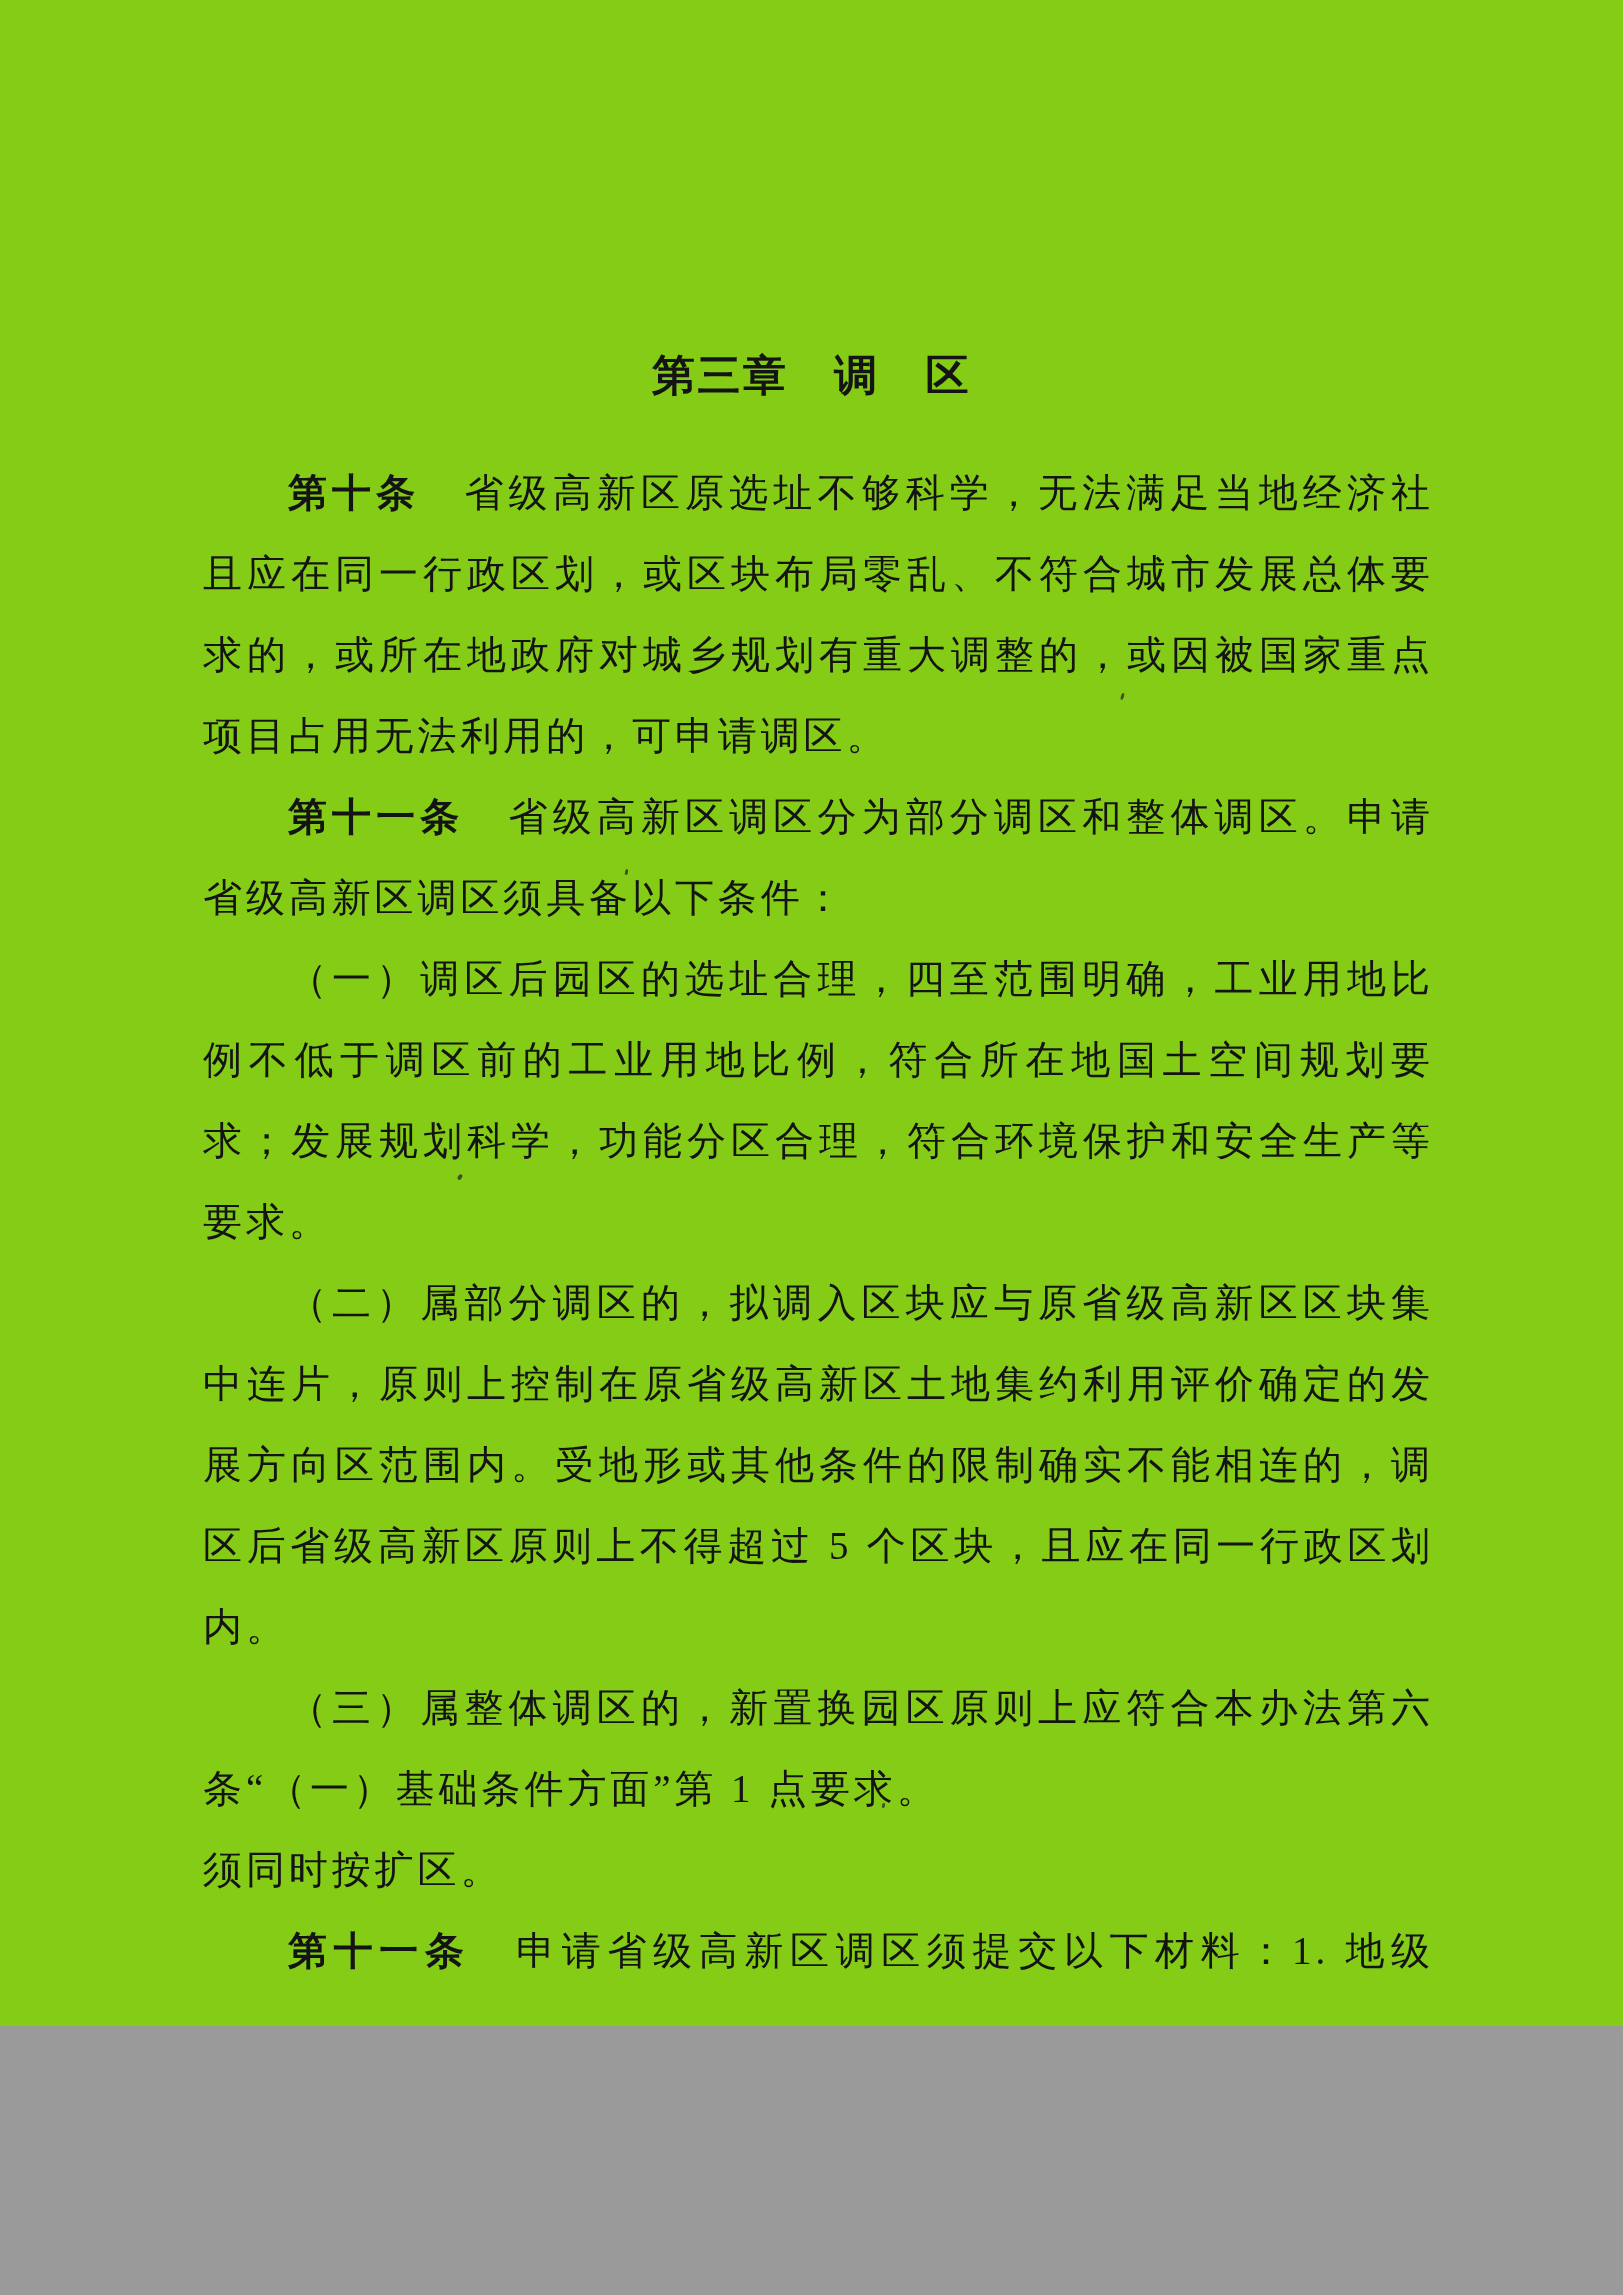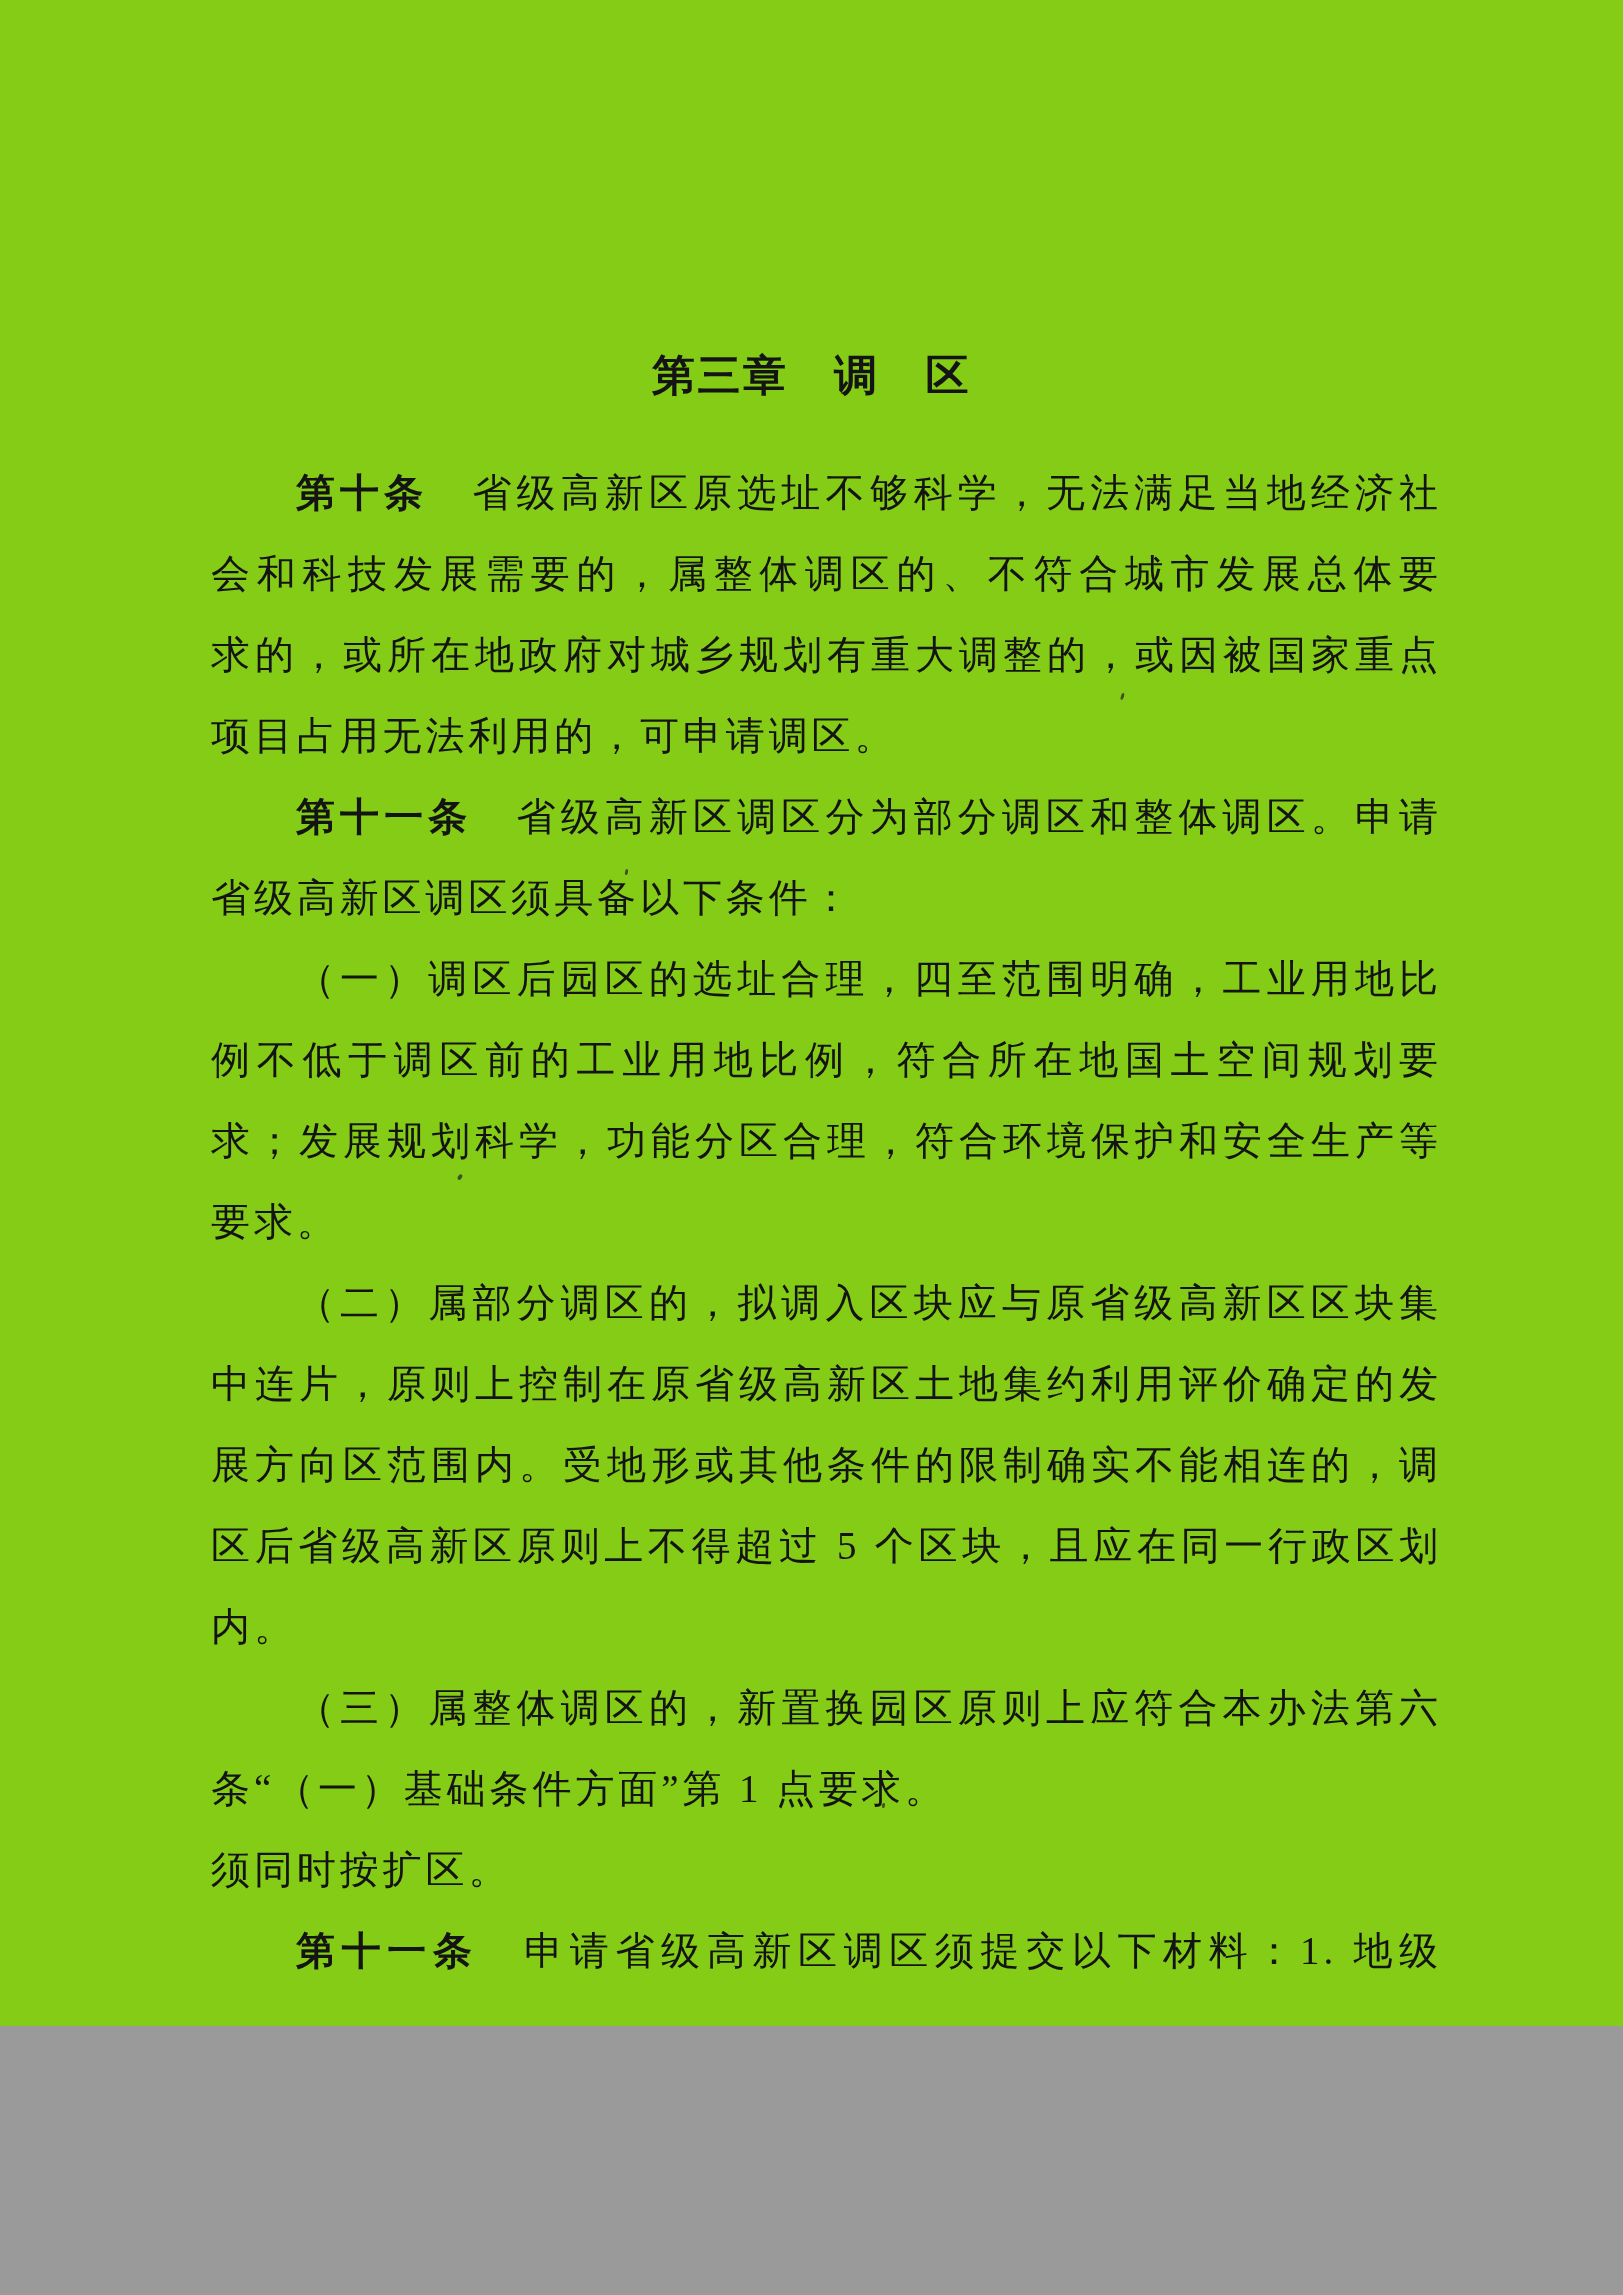--- a/index.html
+++ b/index.html
@@ -26,21 +26,21 @@
     line-height: 81px;
     text-align: center;
     font-size: 43px;
     font-weight: 700;
     letter-spacing: 2.6px;
     white-space: pre;
   }
   .doc-body {
     position: absolute;
     top: 452px;
-    left: 211px;
+    left: 203px;
     width: 1231px;
   }
   .line {
     height: 81px;
     line-height: 81px;
     font-size: 39px;
     letter-spacing: 3.9px;
     text-align: justify;
     text-align-last: justify;
     -moz-text-align-last: justify;
@@ -81,21 +81,21 @@
 </style>
 </head>
 <body>
 
 <div class="page">
 
   <div class="chapter-title">第三章　调　区</div>
 
   <div class="doc-body">
       <div class="line indent"><b>第十条</b><span>　省级高新区原选址不够科学，无法满足当地经济社</span></div>
-      <div class="line"><span>会和科技发展需要的，属整体调区的、不符合城市发展总体要</span></div>
+      <div class="line"><span>且应在同一行政区划，或区块布局零乱、不符合城市发展总体要</span></div>
       <div class="line"><span>求的，或所在地政府对城乡规划有重大调整的，或因被国家重点</span></div>
       <div class="line last"><span>项目占用无法利用的，可申请调区。</span></div>
       <div class="line indent"><b>第十一条</b><span>　省级高新区调区分为部分调区和整体调区。申请</span></div>
       <div class="line last"><span>省级高新区调区须具备以下条件：</span></div>
       <div class="line indent"><span>（一）调区后园区的选址合理，四至范围明确，工业用地比</span></div>
       <div class="line"><span>例不低于调区前的工业用地比例，符合所在地国土空间规划要</span></div>
       <div class="line"><span>求；发展规划科学，功能分区合理，符合环境保护和安全生产等</span></div>
       <div class="line last"><span>要求。</span></div>
       <div class="line indent"><span>（二）属部分调区的，拟调入区块应与原省级高新区区块集</span></div>
       <div class="line"><span>中连片，原则上控制在原省级高新区土地集约利用评价确定的发</span></div>

